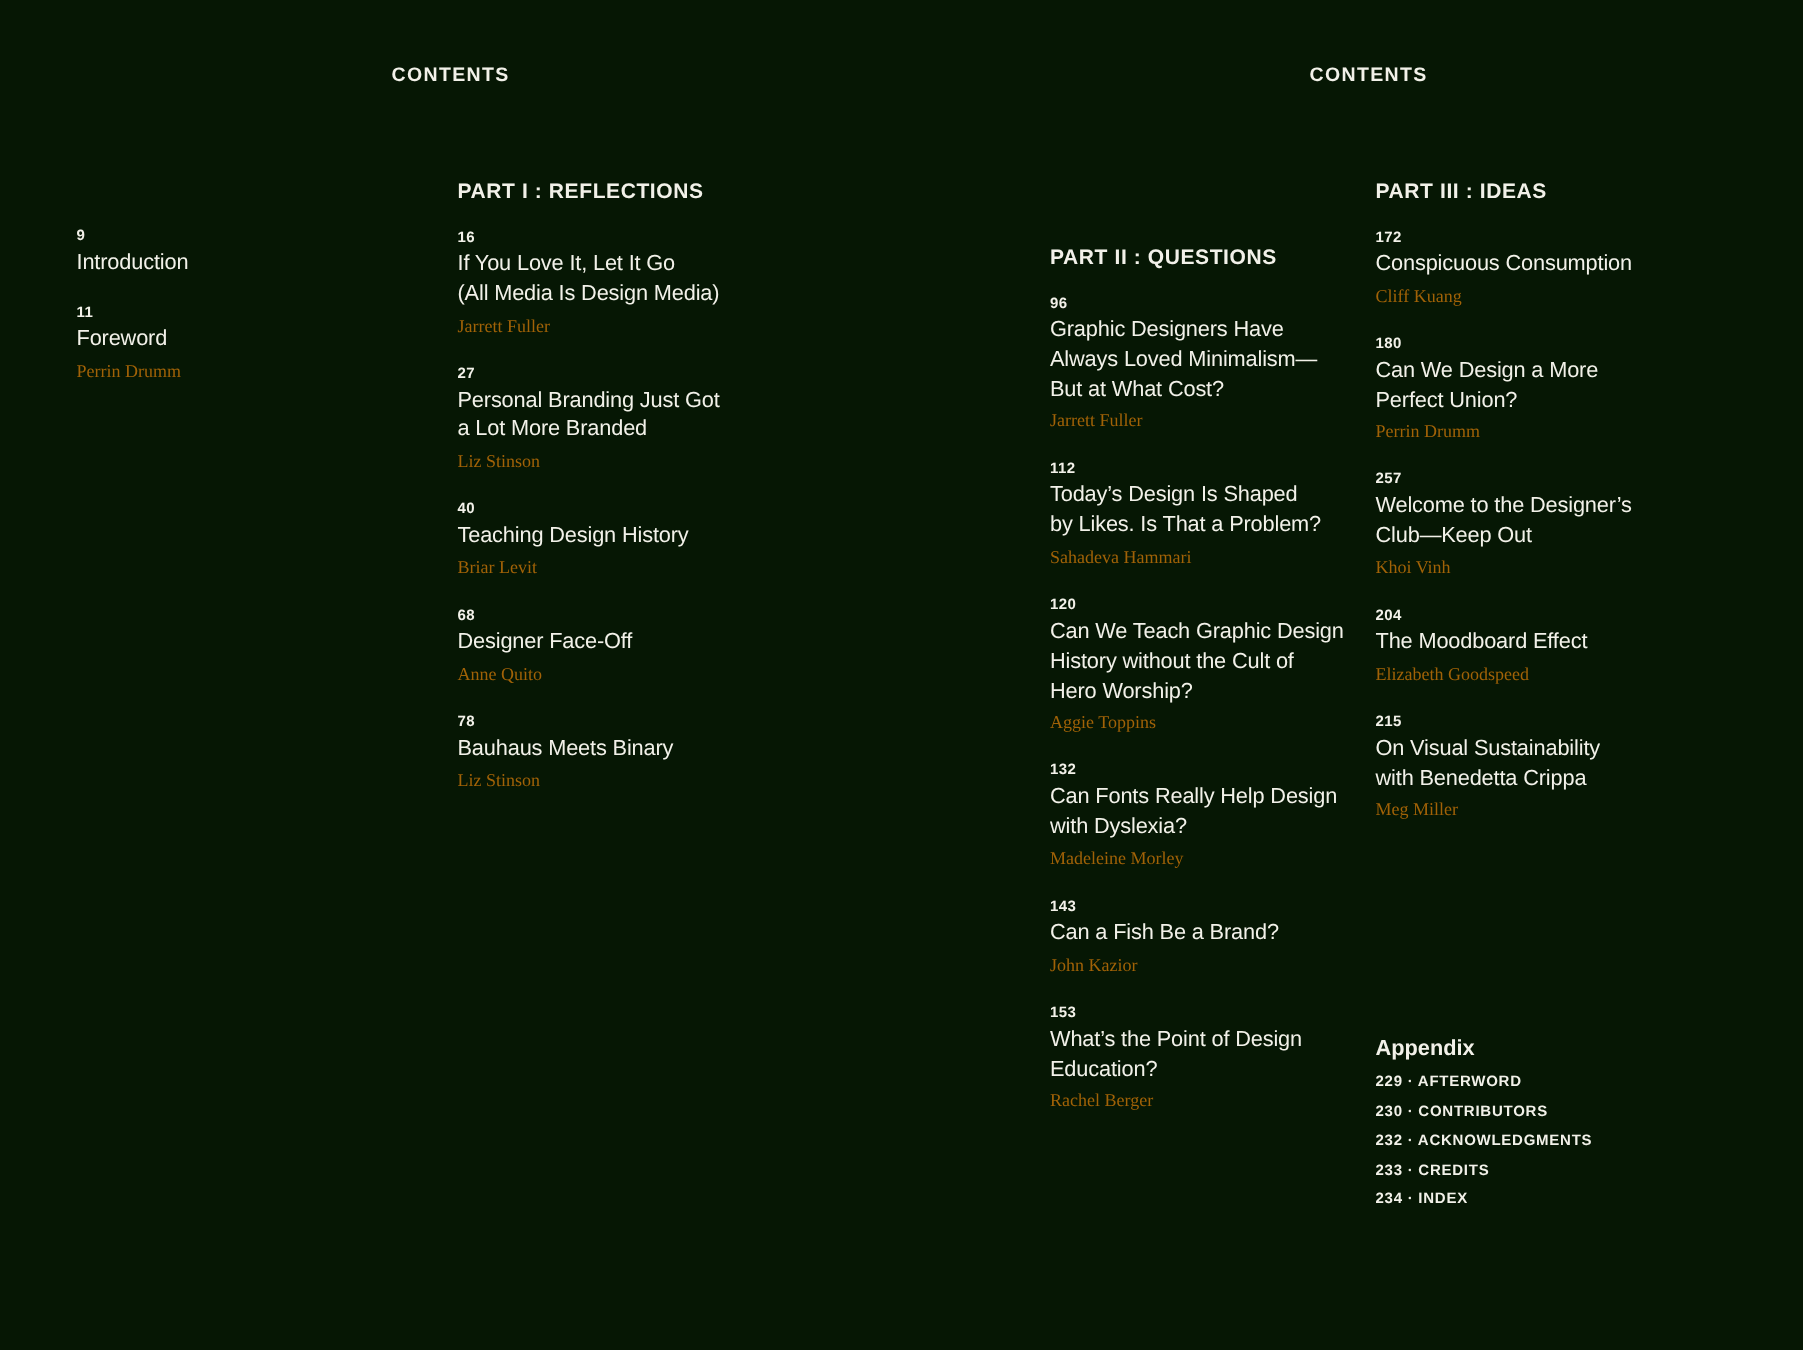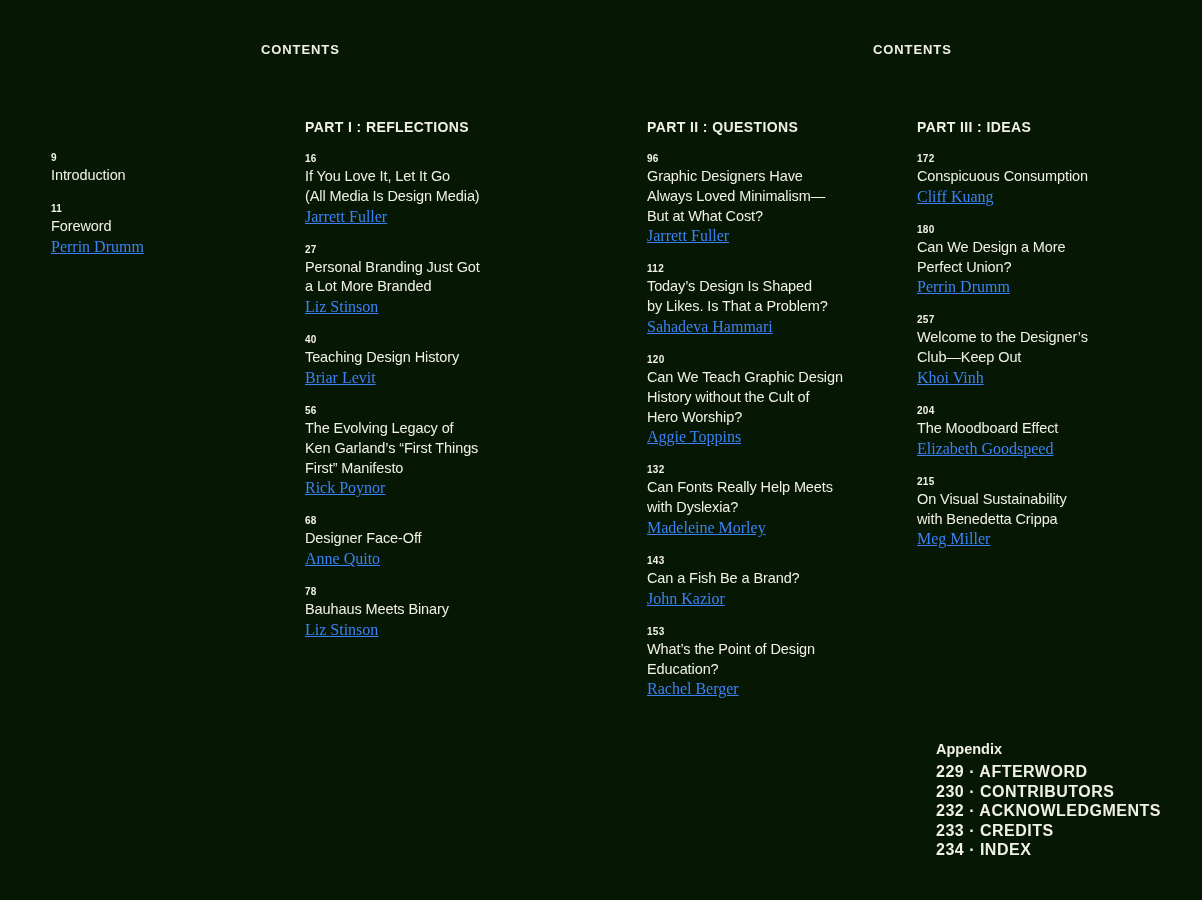--- a/index.html
+++ b/index.html
@@ -26,21 +26,21 @@
   #contents-left  { left: 261px; }
   #contents-right { left: 873px; }
 
   .toc-col {
     position: absolute;
     top: 119px;
     width: 280px;
   }
   #col-front { left: 51px;  top: 150px; width: 230px; }
   #col-part1 { left: 305px; }
-  #col-part2 { left: 647px; }
+  #col-part2 { left: 700px; margin-top: 44px; }
   #col-part3 { left: 917px; width: 250px; }
 
   .part-heading {
     font-size: 14px;
     font-weight: bold;
     letter-spacing: 0.4px;
     color: #f2f1e9;
     line-height: 16px;
     margin: 0 0 16px 0;
   }
@@ -56,42 +56,40 @@
   .entry-title {
     font-size: 14.5px;
     font-weight: normal;
     color: #f2f1e9;
     line-height: 19.8px;
     letter-spacing: -0.1px;
     white-space: pre-line;
   }
   .entry-author {
     font-family: "Liberation Serif", serif;
-    font-size: 16px;
-    color: #3b82f6;
+    font-size: 12px;
+    color: #a16207;
     line-height: 20px;
-    text-decoration: underline;
   }
 
   #appendix {
     position: absolute;
     left: 917px;
-    top: 740px;
+    top: 690px;
     width: 250px;
-    margin-left: 19px;
   }
   .appendix-heading {
     font-size: 14.5px;
     font-weight: bold;
     color: #f2f1e9;
     line-height: 18px;
     margin: 0 0 4px 0;
   }
   .appendix-item {
-    font-size: 16px;
+    font-size: 10px;
     font-weight: bold;
     color: #f2f1e9;
     line-height: 19.6px;
     letter-spacing: 0.5px;
   }
 </style>
 </head>
 <body>
 
 <div id="contents-left" class="contents-label">CONTENTS</div>
@@ -121,27 +119,20 @@
     <div class="entry">
       <div class="entry-page">27</div>
       <div class="entry-title">Personal Branding Just Got
 a Lot More Branded</div>
       <div class="entry-author">Liz Stinson</div>
     </div>
     <div class="entry">
       <div class="entry-page">40</div>
       <div class="entry-title">Teaching Design History</div>
       <div class="entry-author">Briar Levit</div>
-    </div>
-    <div class="entry">
-      <div class="entry-page">56</div>
-      <div class="entry-title">The Evolving Legacy of
-Ken Garland’s “First Things
-First” Manifesto</div>
-      <div class="entry-author">Rick Poynor</div>
     </div>
     <div class="entry">
       <div class="entry-page">68</div>
       <div class="entry-title">Designer Face-Off</div>
       <div class="entry-author">Anne Quito</div>
     </div>
     <div class="entry">
       <div class="entry-page">78</div>
       <div class="entry-title">Bauhaus Meets Binary</div>
       <div class="entry-author">Liz Stinson</div>
@@ -165,21 +156,21 @@
     </div>
     <div class="entry">
       <div class="entry-page">120</div>
       <div class="entry-title">Can We Teach Graphic Design
 History without the Cult of
 Hero Worship?</div>
       <div class="entry-author">Aggie Toppins</div>
     </div>
     <div class="entry">
       <div class="entry-page">132</div>
-      <div class="entry-title">Can Fonts Really Help Meets
+      <div class="entry-title">Can Fonts Really Help Design
 with Dyslexia?</div>
       <div class="entry-author">Madeleine Morley</div>
     </div>
     <div class="entry">
       <div class="entry-page">143</div>
       <div class="entry-title">Can a Fish Be a Brand?</div>
       <div class="entry-author">John Kazior</div>
     </div>
     <div class="entry">
       <div class="entry-page">153</div>

